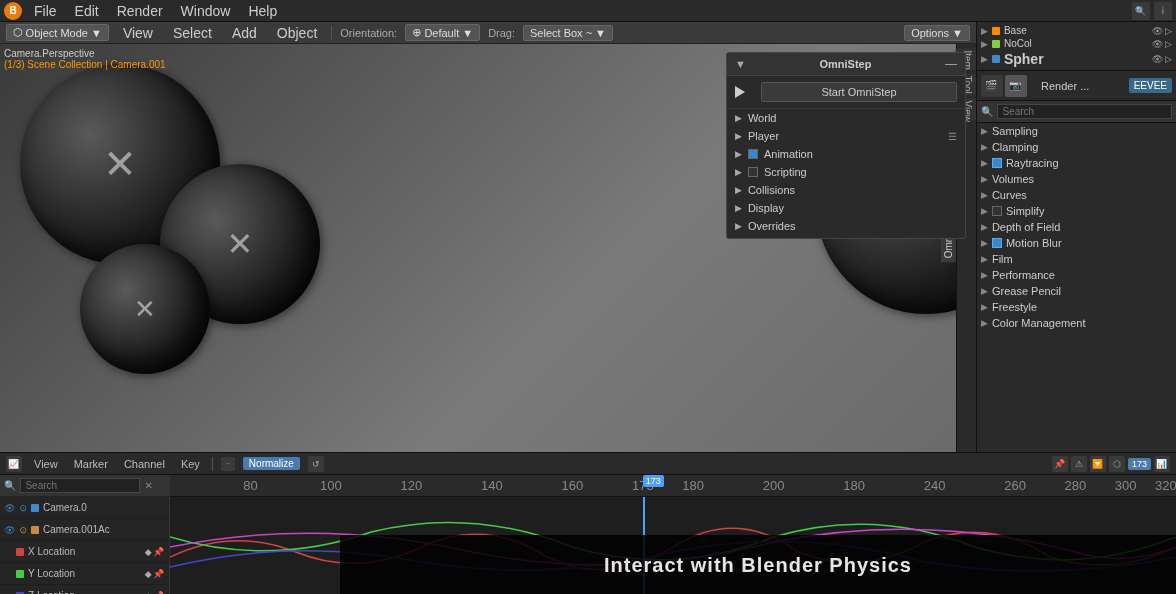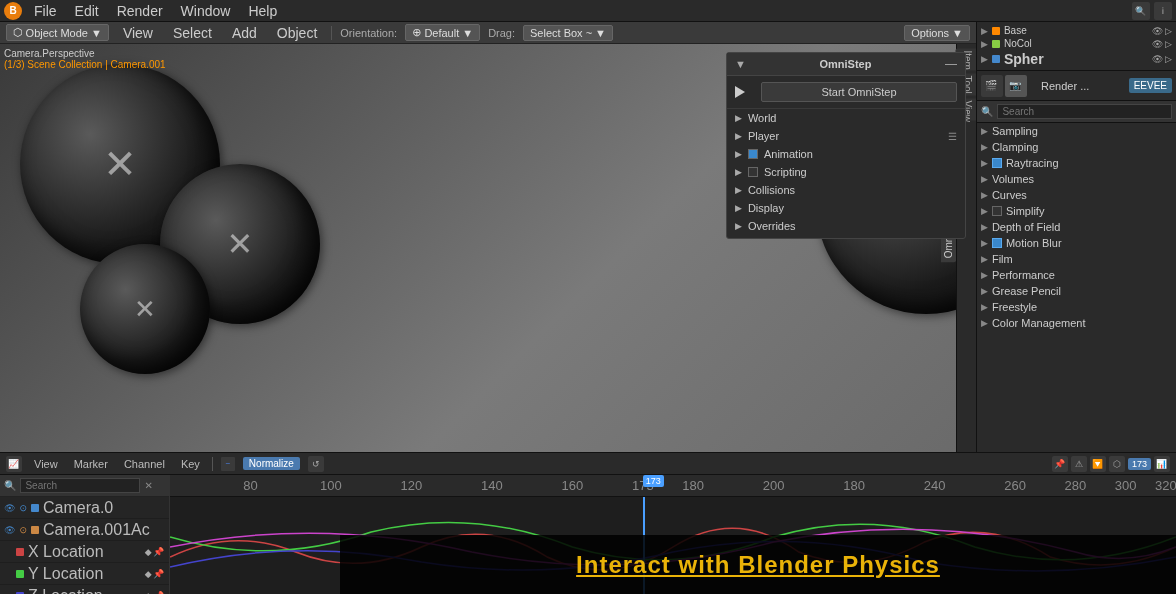--- a/index.html
+++ b/index.html
@@ -273,21 +273,21 @@
     }
     .track-item {
       height: 22px;
       display: flex;
       align-items: center;
       padding: 0 4px;
       gap: 4px;
       border-bottom: 1px solid #1e1e1e;
     }
     .track-label {
-      font-size: 16px;
+      font-size: 10px;
       color: #bbb;
     }
     .track-sub {
       padding-left: 16px;
     }
 
     
     .timeline-ruler {
       position: absolute;
       left: 170px;
@@ -325,25 +325,24 @@
       left: 170px;
       right: 0;
       height: 60px;
       background: rgba(0,0,0,0.85);
       display: flex;
       align-items: center;
       justify-content: center;
       z-index: 20;
     }
     .title-text {
-      color: #eab308;
-      font-size: 24px;
+      color: #e5e5e5;
+      font-size: 20px;
       font-weight: bold;
       letter-spacing: 1px;
-      text-decoration: underline;
     }
 
     
     .properties-panel {
       width: 200px;
       background: #2a2a2a;
       border-left: 1px solid #111;
       display: flex;
       flex-direction: column;
     }

